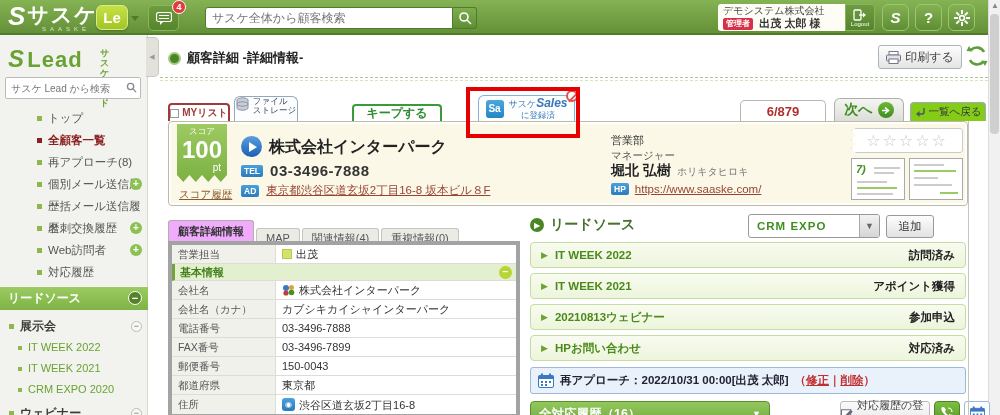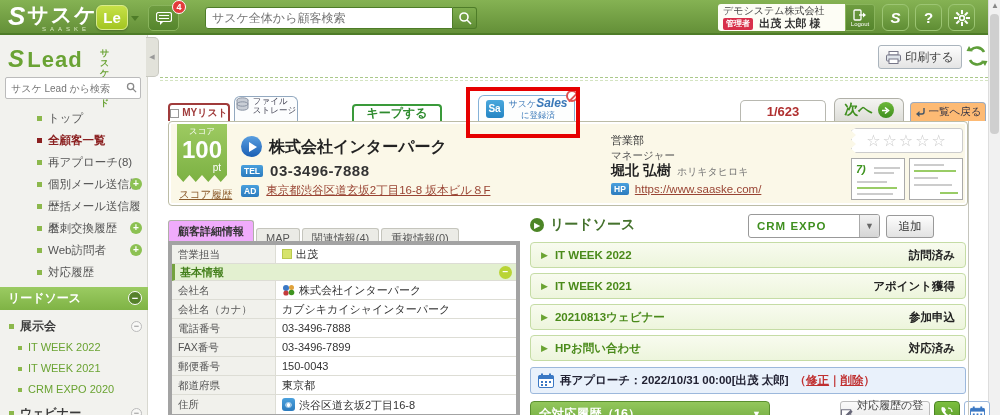--- a/index.html
+++ b/index.html
@@ -114,21 +114,21 @@
   .noentry:after { content:""; position:absolute; left:-1px; top:4px; width:13px; height:2px;
     background:#e05050; transform:rotate(-45deg); }
   .tab-pager { left:580px; top:65px; width:86px; height:21px; border:1px solid #b8b8b0; border-bottom:none;
     border-radius:5px 5px 0 0; text-align:center; font-size:13px; font-weight:bold; color:#b03030; line-height:21px; }
   .tab-next { left:674px; top:63px; width:70px; height:23px; border:1px solid #b0b0a8; border-bottom:none;
     border-radius:6px 6px 0 0; background:linear-gradient(#f4f4f2,#ddddd8); display:flex; align-items:center;
     justify-content:center; gap:5px; font-size:14px; font-weight:bold; color:#3f8f1f; }
   .next-circ { width:16px; height:16px; border-radius:50%; background:linear-gradient(#6db83a,#3f8f1f);
     color:#fff; display:flex; align-items:center; justify-content:center; }
   .tab-back { left:750px; top:67px; width:76px; height:19px; border:1px solid #9aaac0; border-bottom:none;
-    border-radius:4px 4px 0 0; background:#fdba74; display:flex; align-items:center; justify-content:center;
+    border-radius:4px 4px 0 0; background:#84cc16; display:flex; align-items:center; justify-content:center;
     gap:3px; font-size:10.5px; color:#334; }
   
   .cust { position:absolute; left:8px; top:86px; width:800px; height:85px; background:#fbf8e8;
     border:1px solid #bcbca6; border-radius:4px; box-shadow:inset 0 0 0 2px #fff; }
   .ribbon { position:absolute; left:8px; top:2px; width:50px; height:58px;
     background:linear-gradient(#9dca61,#7cb143); color:#fff; text-align:center;
     clip-path:polygon(0 0,100% 0,100% 88%,87.5% 100%,75% 88%,62.5% 100%,50% 88%,37.5% 100%,25% 88%,12.5% 100%,0 88%); }
   .ribbon .lab { font-size:8.5px; padding-top:2px; }
   .ribbon .val { font-size:24px; font-weight:bold; line-height:24px; }
   .ribbon .unit { font-size:10px; font-weight:normal; text-align:right; padding-right:6px; }
@@ -362,20 +362,24 @@
       <span class="bullet"></span>
       <span>ウェビナー</span>
       <span class="gminus">−</span>
     </div>
 
   </div>
 </div>
 <div class="collapse-tab">◀</div>
 
 <div class="main">
+  <div class="crumb">
+    <span class="dot"></span>
+    <span class="txt">顧客詳細 -詳細情報-</span>
+  </div>
   <div class="print-btn">
     <svg width="15" height="13" viewBox="0 0 15 13">
       <rect x="3" y="0.5" width="9" height="3.5" fill="#fff" stroke="#778"></rect>
       <rect x="0.5" y="4" width="14" height="6" rx="1" fill="#dfe4ea" stroke="#778"></rect>
       <rect x="3" y="8" width="9" height="4.5" fill="#fff" stroke="#778"></rect>
     </svg>
     <span>印刷する</span>
   </div>
   <div class="refresh-btn">
     <svg width="22" height="22" viewBox="0 0 22 22">
@@ -402,21 +406,21 @@
   </div>
   <div class="tab tab-keep">キープする</div>
   <div class="tab tab-sales">
     <span class="sa-sq">Sa</span>
     <span class="sales-txt">
       <span class="sales-l1"><span>サスケ</span><b>Sales</b></span><br>
       <span class="sales-l2">に登録済</span>
     </span>
     <span class="noentry"></span>
   </div>
-  <div class="tab tab-pager">1/623</div>
+  <div class="tab tab-pager">6/879</div>
   <div class="tab tab-next">
     <span>次へ</span>
     <span class="next-circ">
       <svg width="9" height="9" viewBox="0 0 9 9">
           <path d="M1 4.5 H6 M4 1.5 L7.5 4.5 L4 7.5" fill="none" stroke="#fff" stroke-width="1.6"></path>
         </svg>
     </span>
   </div>
   <div class="tab tab-back">
     <svg width="11" height="10" viewBox="0 0 11 10">

